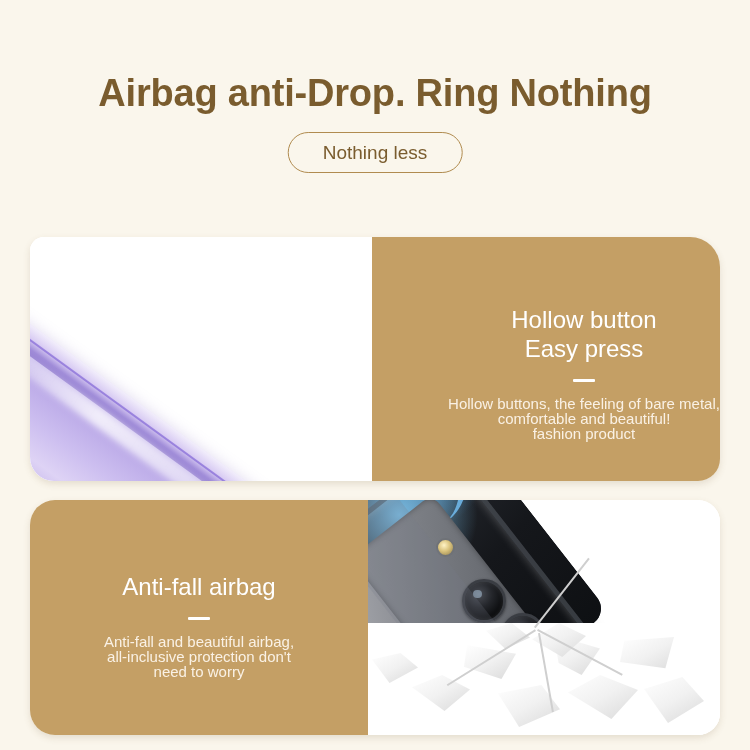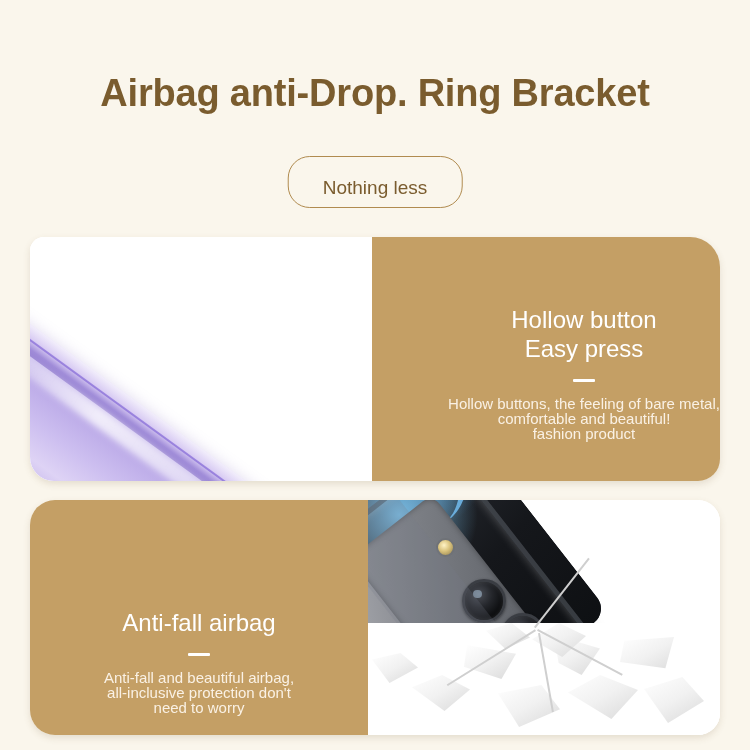--- a/index.html
+++ b/index.html
@@ -29,26 +29,26 @@
     width: 750px;
     text-align: center;
     font-size: 38px;
     font-weight: bold;
     color: #7a5c2e;
     letter-spacing: -0.2px;
     white-space: nowrap;
   }
   .subtitle-pill {
     position: absolute;
-    top: 156px;
+    top: 132px;
     left: 50%;
     transform: translateX(-50%);
     border: 1.5px solid #b08b4f;
     border-radius: 22px;
-    padding: 20px 34px 8px 34px;
+    padding: 9px 34px 8px 34px;
     font-size: 19px;
     color: #7a5c2e;
     background: transparent;
     white-space: nowrap;
   }
 
   
   .row {
     position: absolute;
     display: flex;
@@ -90,21 +90,21 @@
 
   
   .gold-inner {
     position: absolute;
     left: 0;
     width: 100%;
     text-align: center;
     color: #ffffff;
   }
   .row-top .gold-inner { top: 68px; padding-left: 38px; }
-  .row-bottom .gold-inner { top: 72px; margin-top: 36px; }
+  .row-bottom .gold-inner { top: 72px; }
 
   .gold-heading {
     font-size: 24px;
     line-height: 29px;
     color: #ffffff;
     font-weight: normal;
     margin: 0;
     white-space: pre-line;
   }
   .dash-divider {
@@ -314,21 +314,21 @@
     content: "";
     position: absolute;
     inset: 0;
     pointer-events: none;
   }
 </style>
 </head>
 <body>
 
 <div class="header">
-  <div class="page-title">Airbag anti-Drop. Ring Bracket</div>
+  <div class="page-title">Airbag anti-Drop. Ring Nothing</div>
   <div class="subtitle-pill">Nothing less</div>
 </div>
 
 <div class="row row-top">
 
   <div class="panel panel-photo">
     <div class="photo-case">
       <div class="case-body"></div>
       <div class="case-edge-strip"></div>
       <div class="case-gloss"></div>

